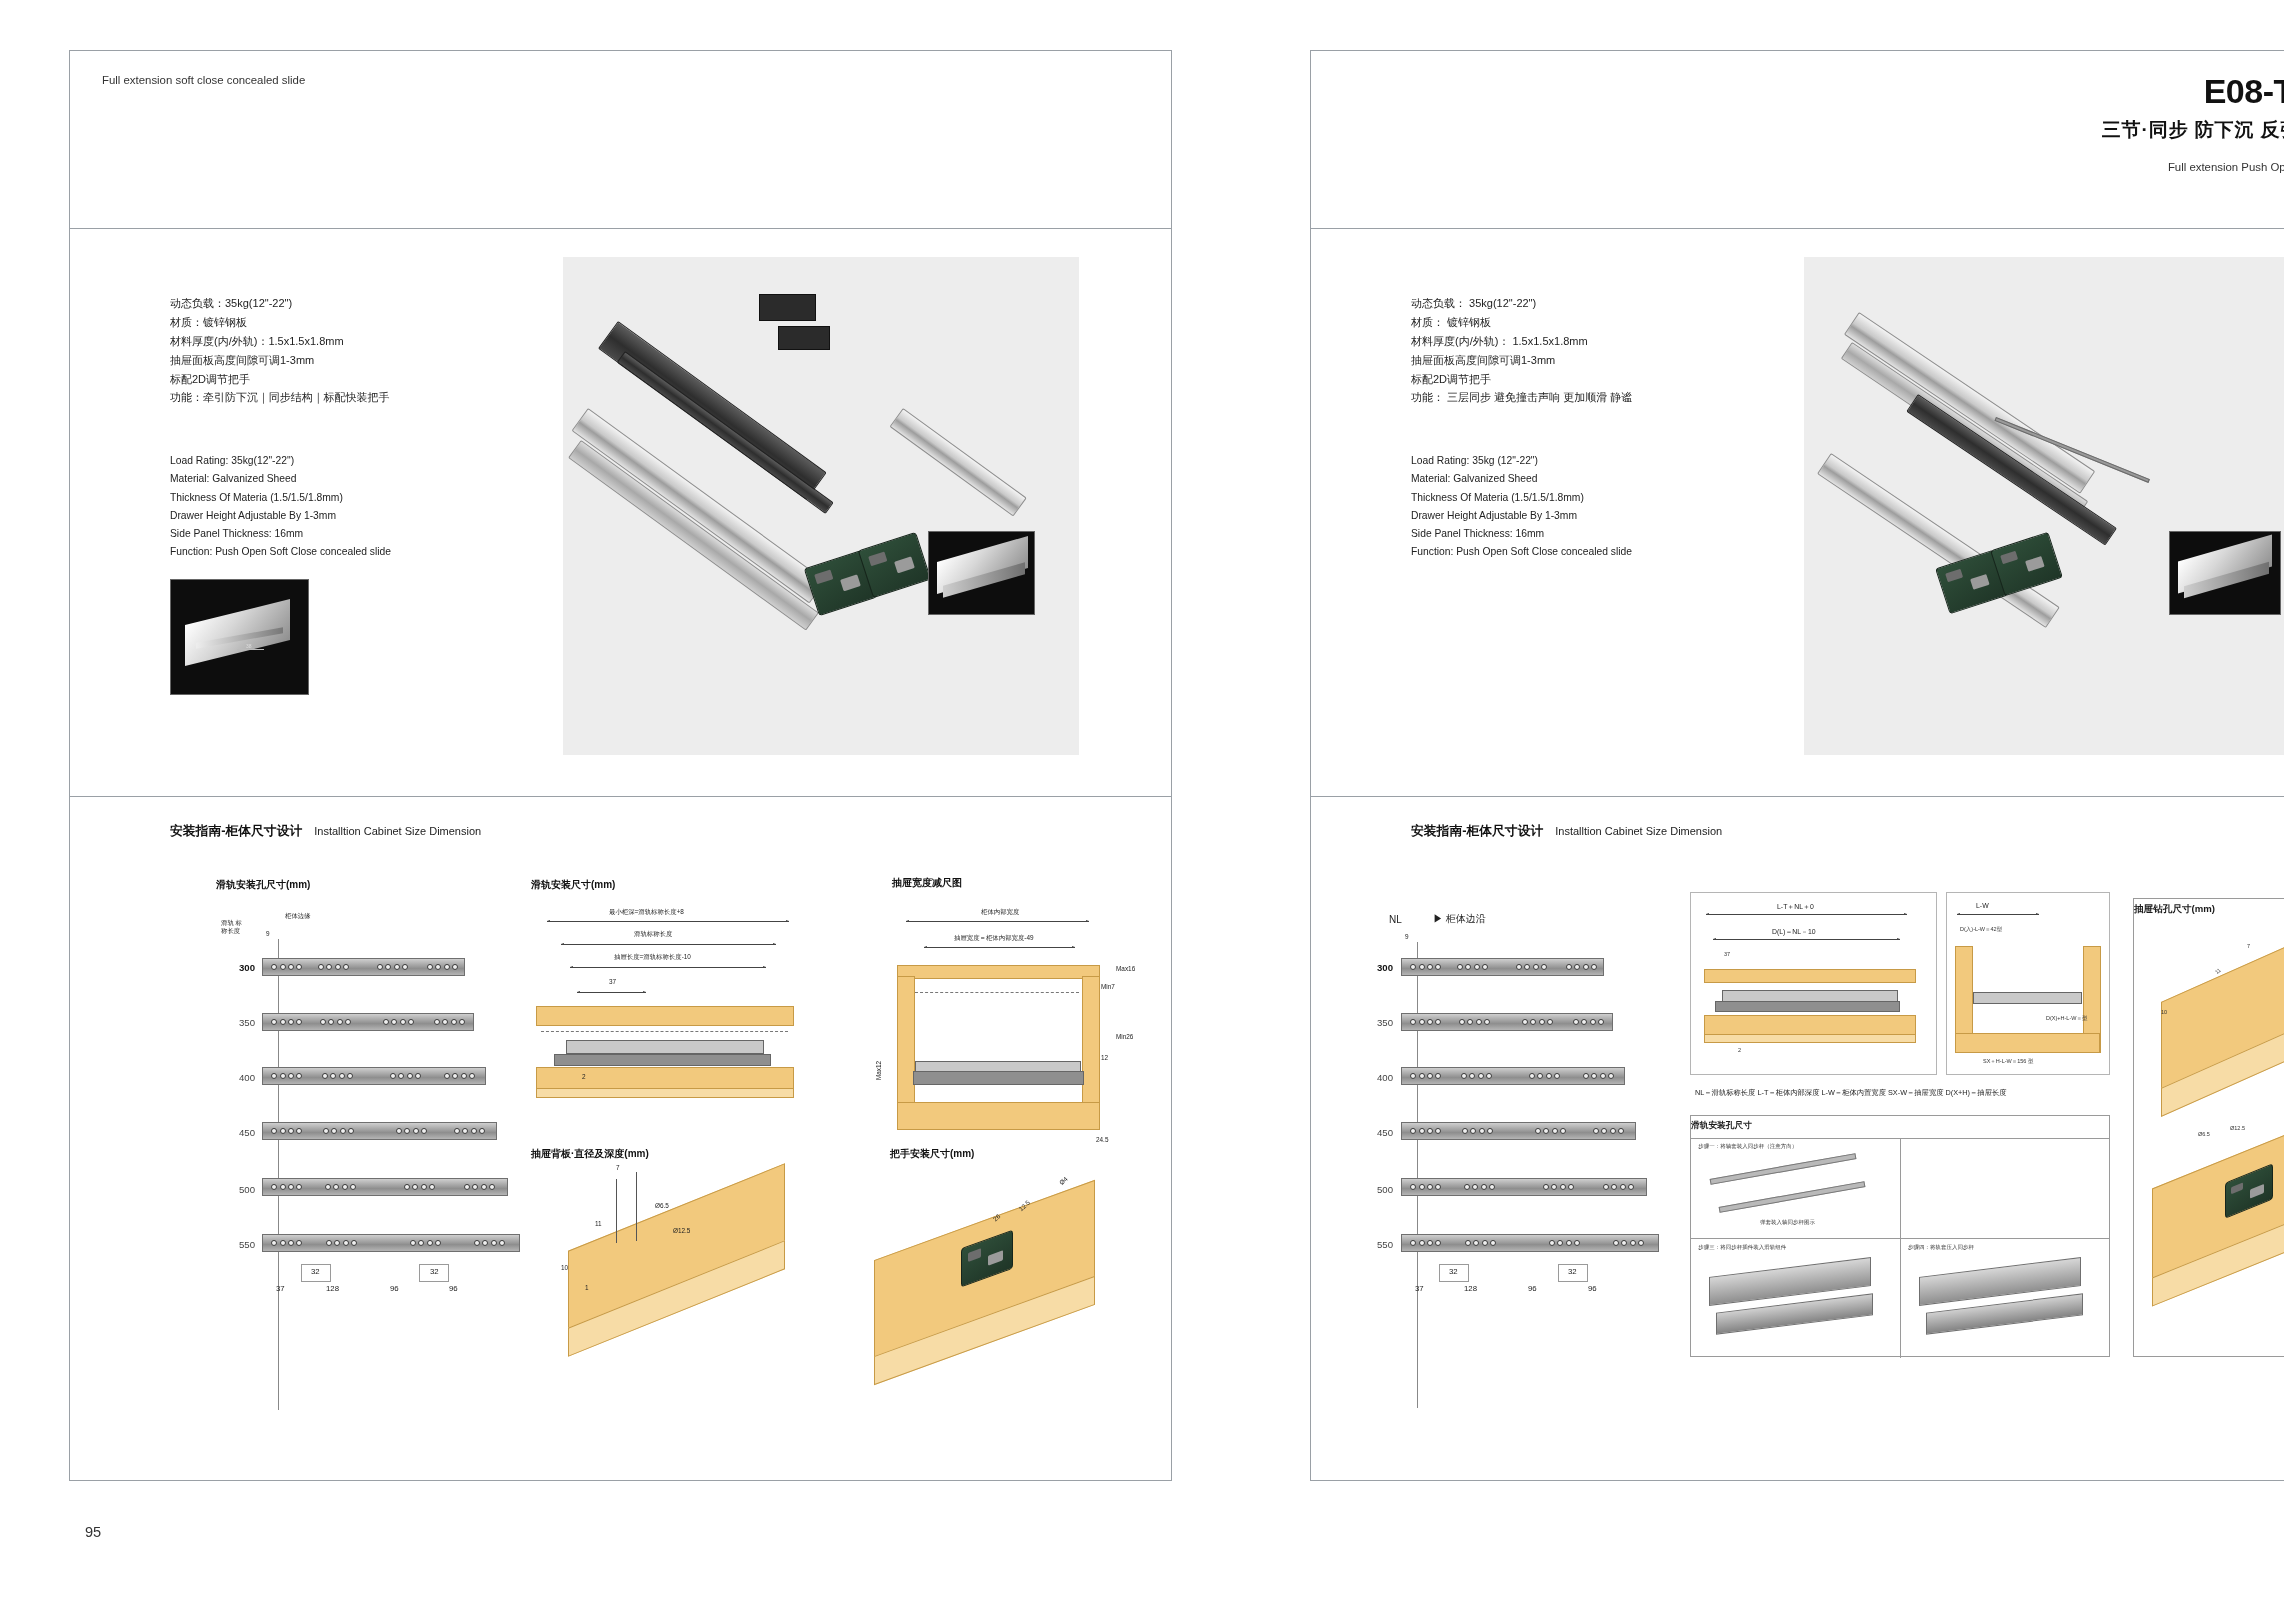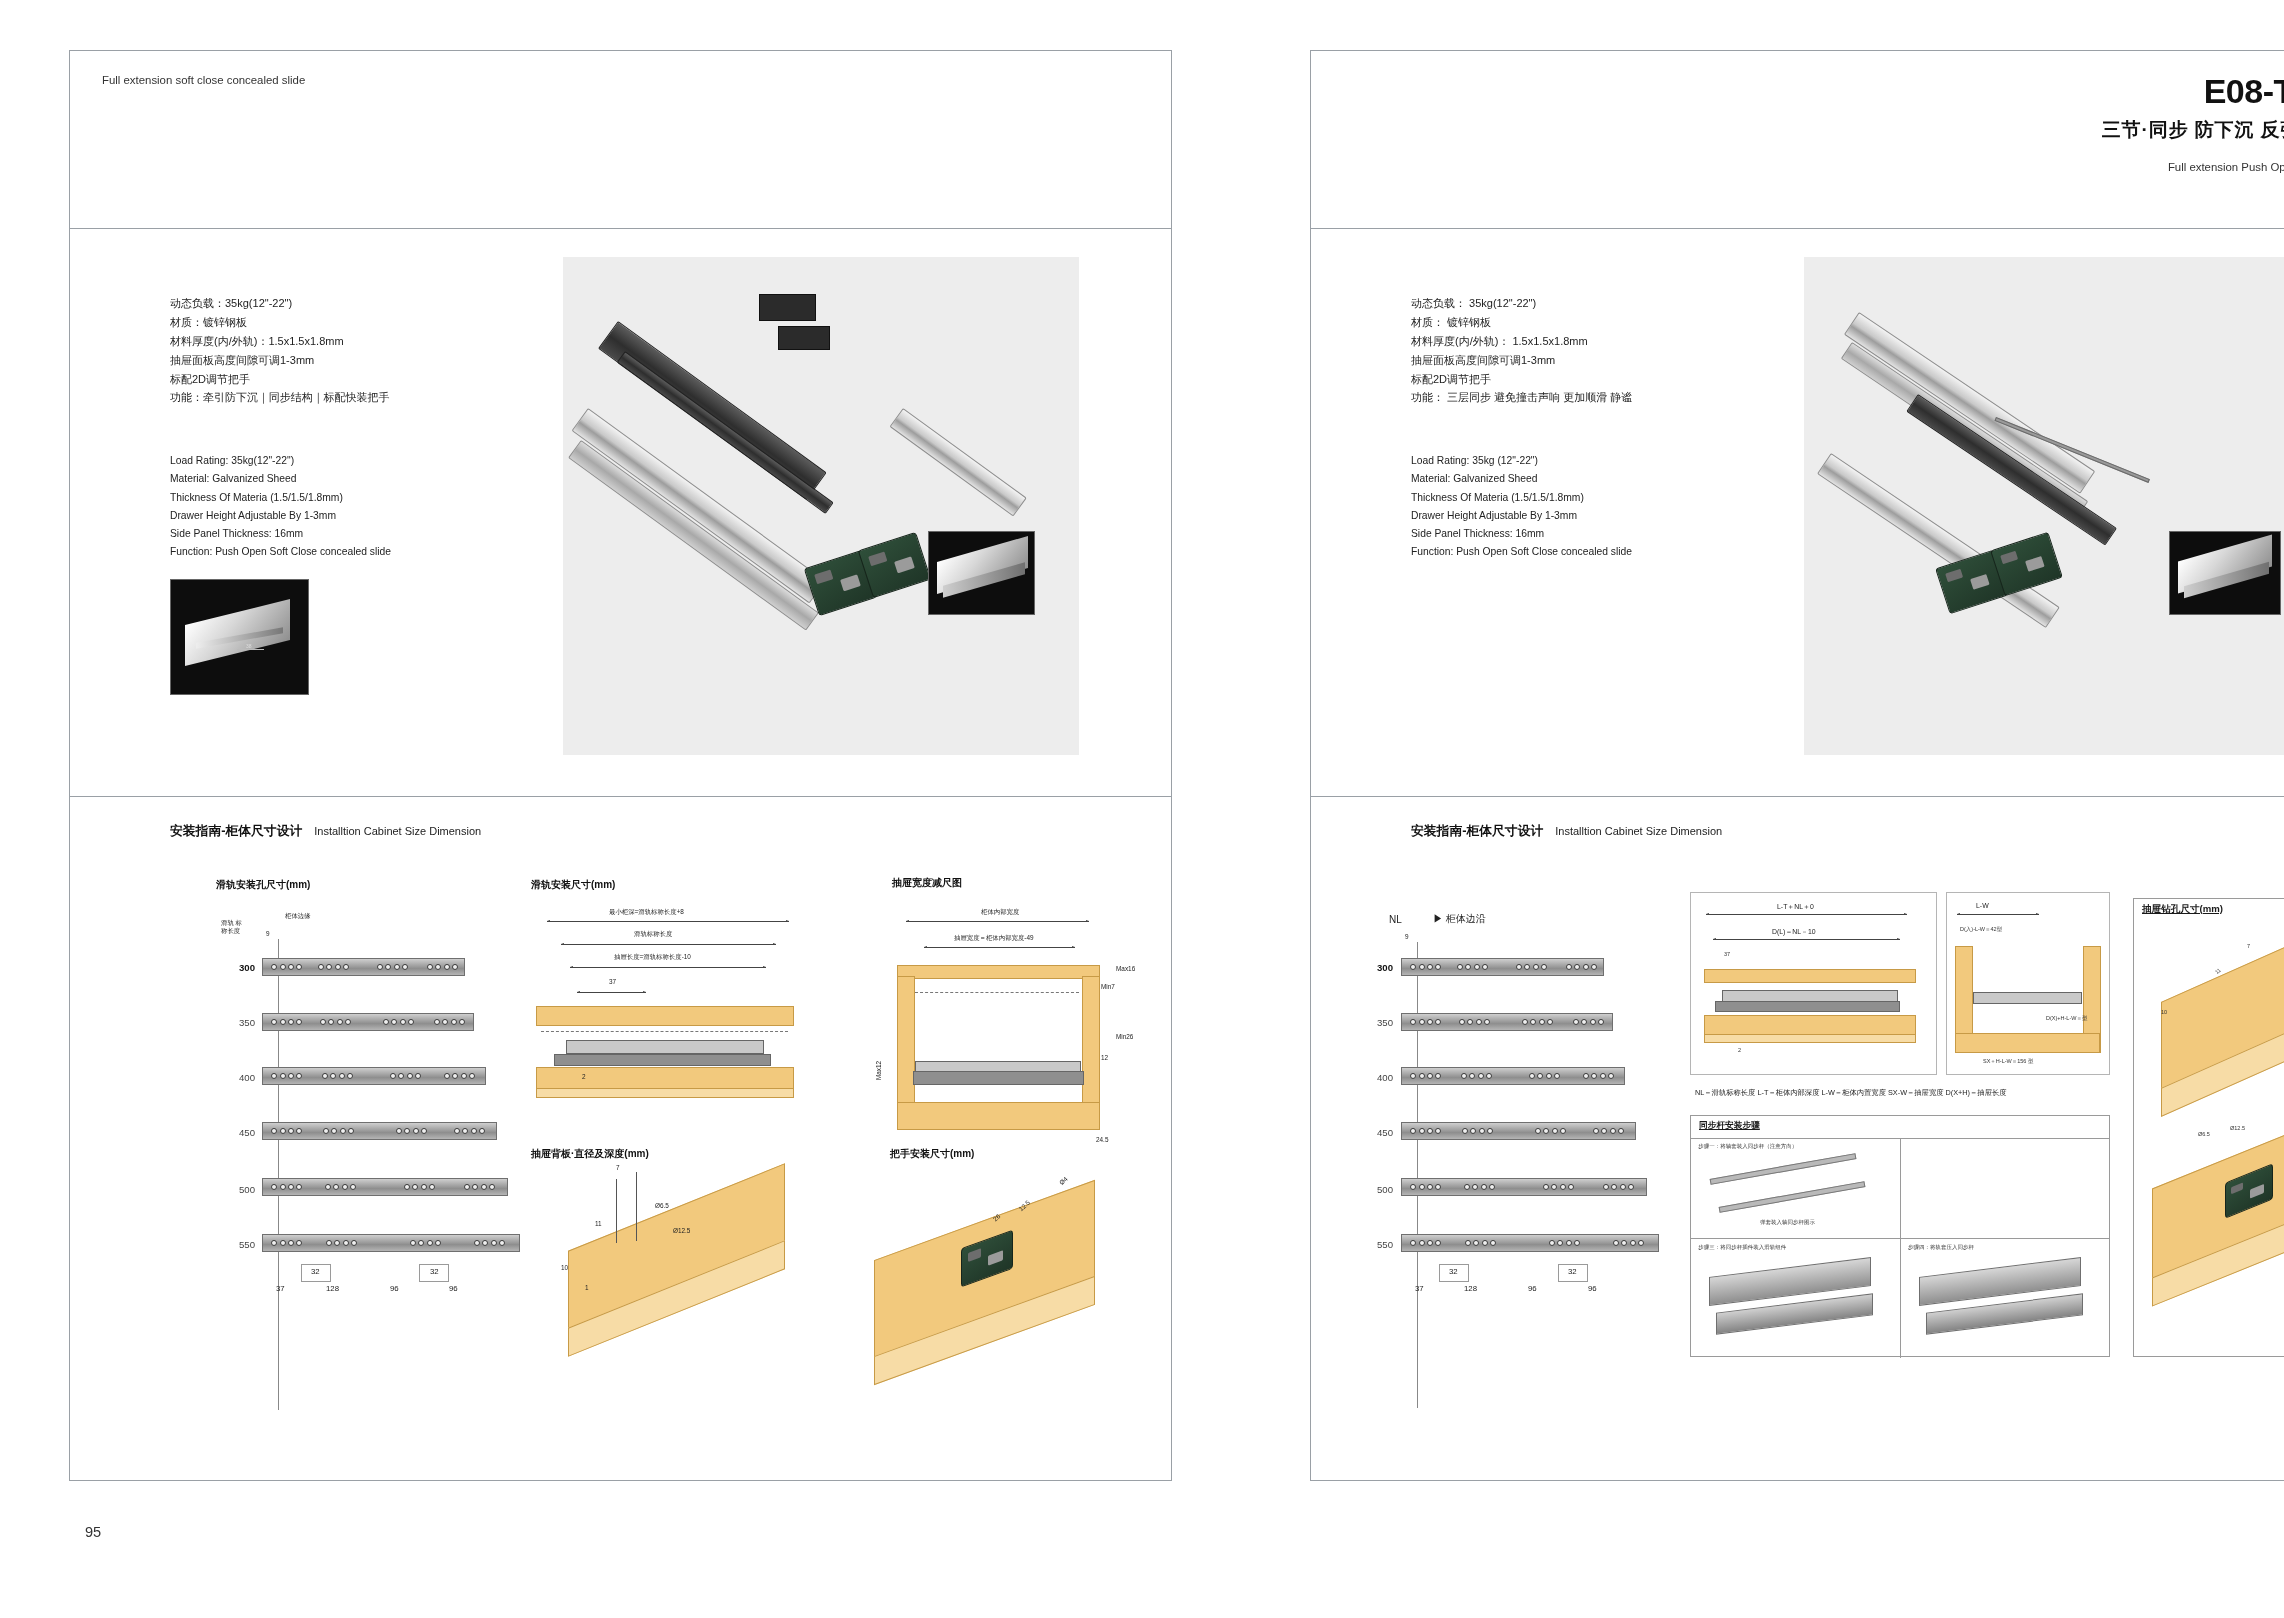--- a/index.html
+++ b/index.html
@@ -255,24 +255,23 @@
   }
   .page.left .folio { left: 85px; }
   
   .subpanel {
     position: absolute;
     border: 0.5px solid #9a9a9a;
     box-sizing: border-box;
   }
   .subpanel .hdr {
     position: absolute;
-    top: 3.7px; left: 8px;
+    top: 3.7px; left: 0;
     font-size: 8.7px;
     font-weight: bold;
-    text-decoration: underline;
   }
   .caption-sm {
     position: absolute;
     font-size: 6.9px;
     color: #222;
     white-space: nowrap;
   }
   .caption-xs {
     position: absolute;
     font-size: 5.5px;
@@ -862,21 +861,21 @@
       <div class="wood" style="left:644px;top:895px;width:15.5px;height:105px;"></div>
       <div class="wood" style="left:772px;top:895px;width:15.5px;height:105px;"></div>
       <div class="slab light" style="left:662px;top:941px;width:107px;height:10px;"></div>
       <div class="wood" style="left:644px;top:982px;width:143px;height:18px;"></div>
       <div class="caption-xs" style="left:672px;top:1007px;">SX＋H-L-W＝156 型</div>
       <div class="caption-xs" style="left:735px;top:964px;">D(X)+H-L-W＝型</div>
 
       <div class="caption-sm" style="left:384px;top:1037px;font-size:7.3px;">NL＝滑轨标称长度    L-T＝柜体内部深度    L-W＝柜体内置宽度    SX-W＝抽屉宽度    D(X+H)＝抽屉长度</div>
 
       <div class="subpanel" style="left:379px;top:1064px;width:420px;height:242px;">
-        <div class="hdr">同步杆安装步骤</div>
+        <div class="hdr">滑轨安装孔尺寸</div>
         <div style="position:absolute;left:0;top:22px;width:100%;height:0.5px;background:#9a9a9a;"></div>
         <div style="position:absolute;left:50%;top:22px;width:0.5px;height:220px;background:#9a9a9a;"></div>
         <div style="position:absolute;left:0;top:122px;width:50%;height:0.5px;background:#9a9a9a;"></div>
         <div style="position:absolute;left:50%;top:122px;width:50%;height:0.5px;background:#9a9a9a;"></div>
 
         <div class="caption-xs" style="left:7.3px;top:26.5px;">步骤一：将轴套装入同步杆（注意方向）</div>
         <div style="position:absolute;left:18px;top:50px;width:146px;height:3.7px;background:#b9b9b9;border:0.5px solid #777;transform:rotate(-10deg);"></div>
         <div style="position:absolute;left:27px;top:78px;width:146px;height:3.7px;background:#b9b9b9;border:0.5px solid #777;transform:rotate(-10deg);"></div>
         <div class="caption-xs" style="left:69px;top:103px;">弹套装入轴同步杆图示</div>
 

